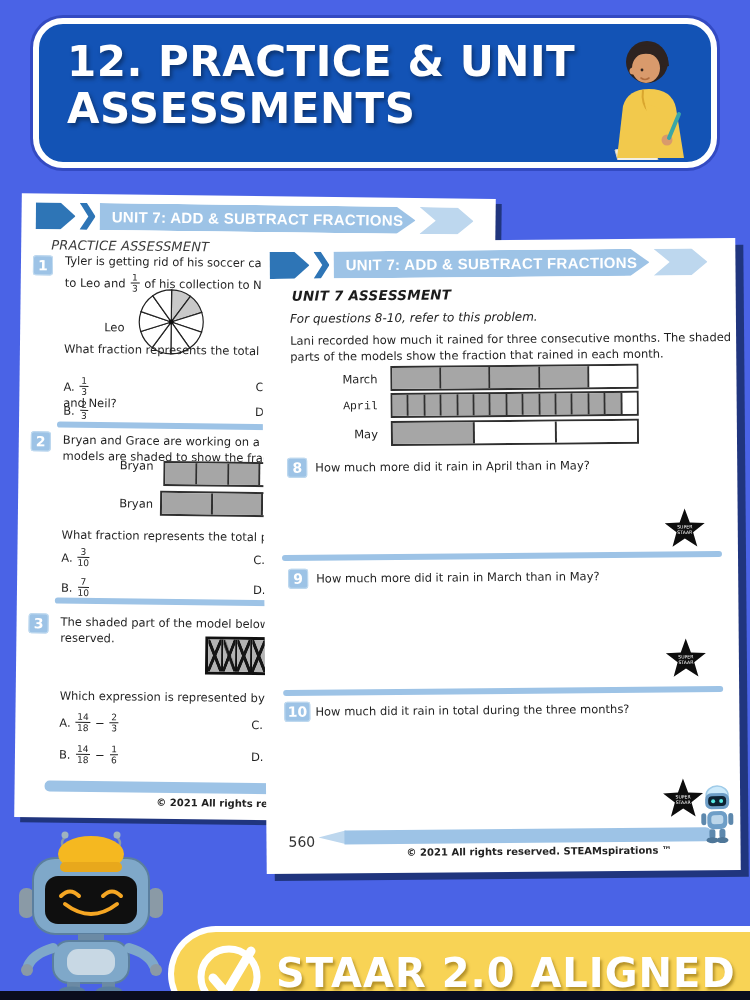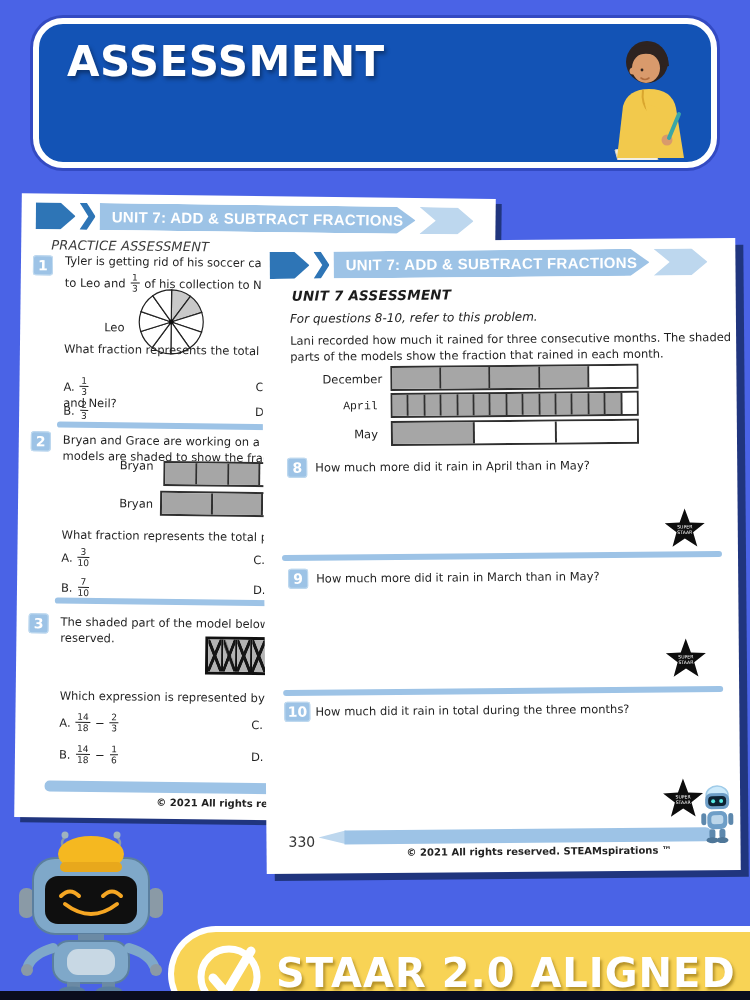--- a/index.html
+++ b/index.html
@@ -96,21 +96,22 @@
     color:#fff;font-weight:bold;font-size:40px;letter-spacing:1px;
     text-shadow:2px 3px 3px rgba(125,92,5,.55);
   }
   .bottom-strip{left:0;bottom:0;width:750px;height:9px;background:#0a0d1d;}
 </style>
 </head>
 <body>
 
 <div class="abs header-card">
   <div class="header-title">
-    <div>ASSESSMENT</div>
+    <div>12. PRACTICE &amp; UNIT</div>
+    <div>ASSESSMENTS</div>
   </div>
   <svg class="abs" style="right:6px;top:8px;" width="118" height="128" viewBox="0 0 118 128">
     <path d="M28,118 l36,-7 7,17 -38,8 z" fill="#f2efe4" stroke="#d8d4c4" stroke-width="1"></path>
     <path d="M30,126 l6,-52 q5,-17 26,-17 q23,0 27,19 l8,50 z" fill="#f2c94c"></path>
     <path d="M56,58 q-2,14 6,22" stroke="#d9a62e" stroke-width="2" fill="none"></path>
     <circle cx="60" cy="30" r="21" fill="#2e2320"></circle>
     <ellipse cx="59" cy="36" rx="14" ry="15" fill="#d99a6c"></ellipse>
     <path d="M40,32 q1,-19 21,-19 q20,0 21,21 l-7,1 q-2,-11 -12,-13 q-16,-2 -19,11 z" fill="#2e2320"></path>
     <circle cx="46" cy="39" r="3.5" fill="#d99a6c"></circle>
     <circle cx="55" cy="38" r="1.4" fill="#2e2320"></circle>
@@ -270,21 +271,21 @@
     <div class="chev-band"></div>
     <div class="banner-bar">UNIT 7: ADD &amp; SUBTRACT FRACTIONS</div>
     <div class="banner-tail"></div>
   </div>
 
   <div class="sec-title bold" style="left:30px;top:46px;">UNIT 7 ASSESSMENT</div>
   <div class="instr" style="left:28px;top:70px;">For questions 8-10, refer to this problem.</div>
   <div class="qtext" style="left:28px;top:92px;">Lani recorded how much it rained for three consecutive months. The shaded</div>
   <div class="qtext" style="left:28px;top:108px;">parts of the models show the fraction that rained in each month.</div>
 
-  <div class="bar-label" style="left:60px;top:131px;width:55px;">December</div>
+  <div class="bar-label" style="left:60px;top:131px;width:55px;">March</div>
   <div class="barmodel" style="left:128px;top:125px;width:248px;">
       <div class="cell shaded"></div>
       <div class="cell shaded"></div>
       <div class="cell shaded"></div>
       <div class="cell shaded"></div>
       <div class="cell"></div>
     </div>
   <div class="bar-label" style="left:60px;top:158px;width:55px;font-family:Liberation Mono, monospace;">April</div>
   <div class="barmodel" style="left:128px;top:152px;width:248px;">
       <div class="cell shaded"></div>
@@ -337,21 +338,21 @@
   <div class="qbadge" style="left:19px;top:460px;width:26px;">10</div>
   <div class="qtext" style="left:50px;top:463px;">How much did it rain in total during the three months?</div>
   <div class="star-wrap" style="left:396px;top:538px;">
     <svg width="42" height="44" viewBox="0 0 42 44">
       <polygon points="21,2 26.1,16.1 41,16.8 29.3,25.9 33.4,40.3 21,32 8.6,40.3 12.7,25.9 1,16.8 15.9,16.1" fill="#0d0d0d"></polygon>
       <text x="21" y="22" text-anchor="middle" font-size="4.6" fill="#fff" font-family="DejaVu Sans,sans-serif">SUPER</text>
       <text x="21" y="27.5" text-anchor="middle" font-size="4.6" fill="#fff" font-family="DejaVu Sans,sans-serif">STAAR</text>
     </svg>
   </div>
 
-  <div class="page-num" style="left:22px;top:592px;">330</div>
+  <div class="page-num" style="left:22px;top:592px;">560</div>
   <div class="abs" style="left:52px;top:589px;width:28px;height:14px;background:#bdd7ee;
        clip-path:polygon(100% 0,0 50%,100% 100%);"></div>
   <div class="footer-bar" style="left:78px;top:589px;width:368px;height:14px;border-radius:0 7px 7px 0;"></div>
   <div class="copyright" style="left:140px;top:606px;width:260px;text-align:center;">© 2021 All rights reserved. STEAMspirations ™</div>
 
   <svg class="abs" style="left:431px;top:546px;" width="40" height="62" viewBox="0 0 40 62">
     <ellipse cx="20" cy="11" rx="11" ry="9" fill="#cdeafb" stroke="#9fcbe8" stroke-width="1.5"></ellipse>
     <rect x="8" y="9" width="24" height="16" rx="6" fill="#6e9ec7"></rect>
     <rect x="11" y="12" width="18" height="10" rx="4" fill="#0d2233"></rect>
     <circle cx="16" cy="17" r="2" fill="#57e8e2"></circle>

